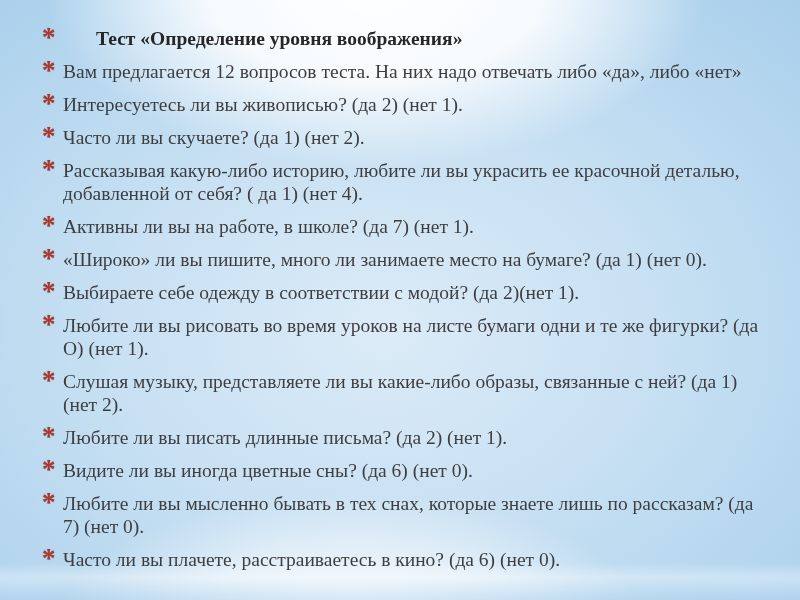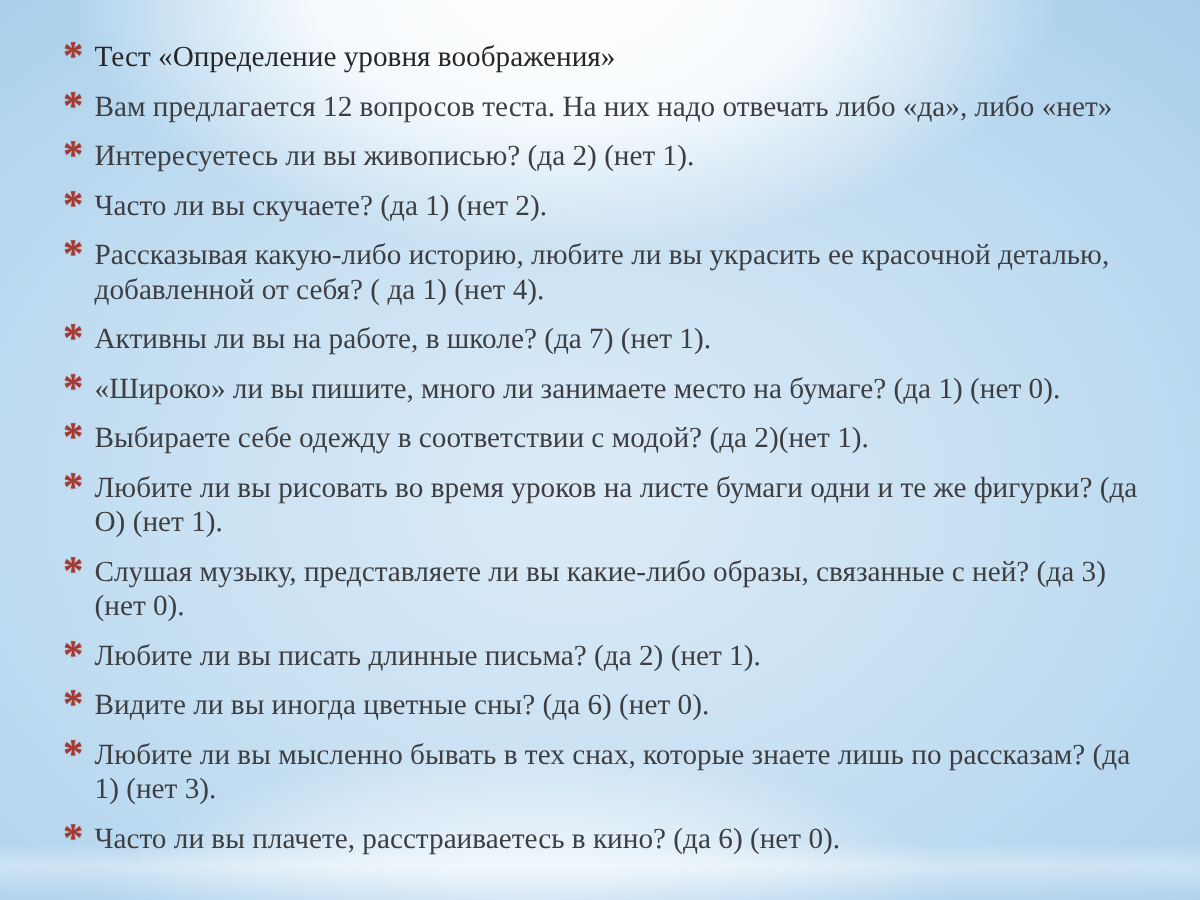--- a/index.html
+++ b/index.html
@@ -46,22 +46,23 @@
     width: 21px;
     font-size: 27px;
     line-height: 21px;
     font-weight: bold;
     color: var(--bullet-color, #a6382f);
     text-shadow: 0 0 1px rgba(120,30,25,0.4);
     user-select: none;
   }
   .text { flex: 1; }
   .text.bold {
-    font-weight: normal;
+    font-weight: bold;
     color: var(--title-color, #262628);
+    margin-left: 33px;
   }
 </style>
 </head>
 <body>
 
 <div class="slide">
   <ul class="question-list" id="question-list">
       <li>
         <span class="bullet">*</span>
         <span class="text bold">Тест «Определение уровня воображения»</span>
@@ -93,32 +94,32 @@
       <li>
         <span class="bullet">*</span>
         <span class="text">Выбираете себе одежду в соответствии с модой? (да 2)(нет 1).</span>
       </li>
       <li>
         <span class="bullet">*</span>
         <span class="text">Любите ли вы рисовать во время уроков на листе бумаги одни и те же фигурки? (да О) (нет 1).</span>
       </li>
       <li>
         <span class="bullet">*</span>
-        <span class="text">Слушая музыку, представляете ли вы какие-либо образы, связанные с ней? (да 3) (нет 0).</span>
+        <span class="text">Слушая музыку, представляете ли вы какие-либо образы, связанные с ней? (да 1) (нет 2).</span>
       </li>
       <li>
         <span class="bullet">*</span>
         <span class="text">Любите ли вы писать длинные письма? (да 2) (нет 1).</span>
       </li>
       <li>
         <span class="bullet">*</span>
         <span class="text">Видите ли вы иногда цветные сны? (да 6) (нет 0).</span>
       </li>
       <li>
         <span class="bullet">*</span>
-        <span class="text">Любите ли вы мысленно бывать в тех снах, которые знаете лишь по рассказам? (да 1) (нет 3).</span>
+        <span class="text">Любите ли вы мысленно бывать в тех снах, которые знаете лишь по рассказам? (да 7) (нет 0).</span>
       </li>
       <li>
         <span class="bullet">*</span>
         <span class="text">Часто ли вы плачете, расстраиваетесь в кино? (да 6) (нет 0).</span>
       </li>
     </ul>
 </div>
 
 </body></html>

